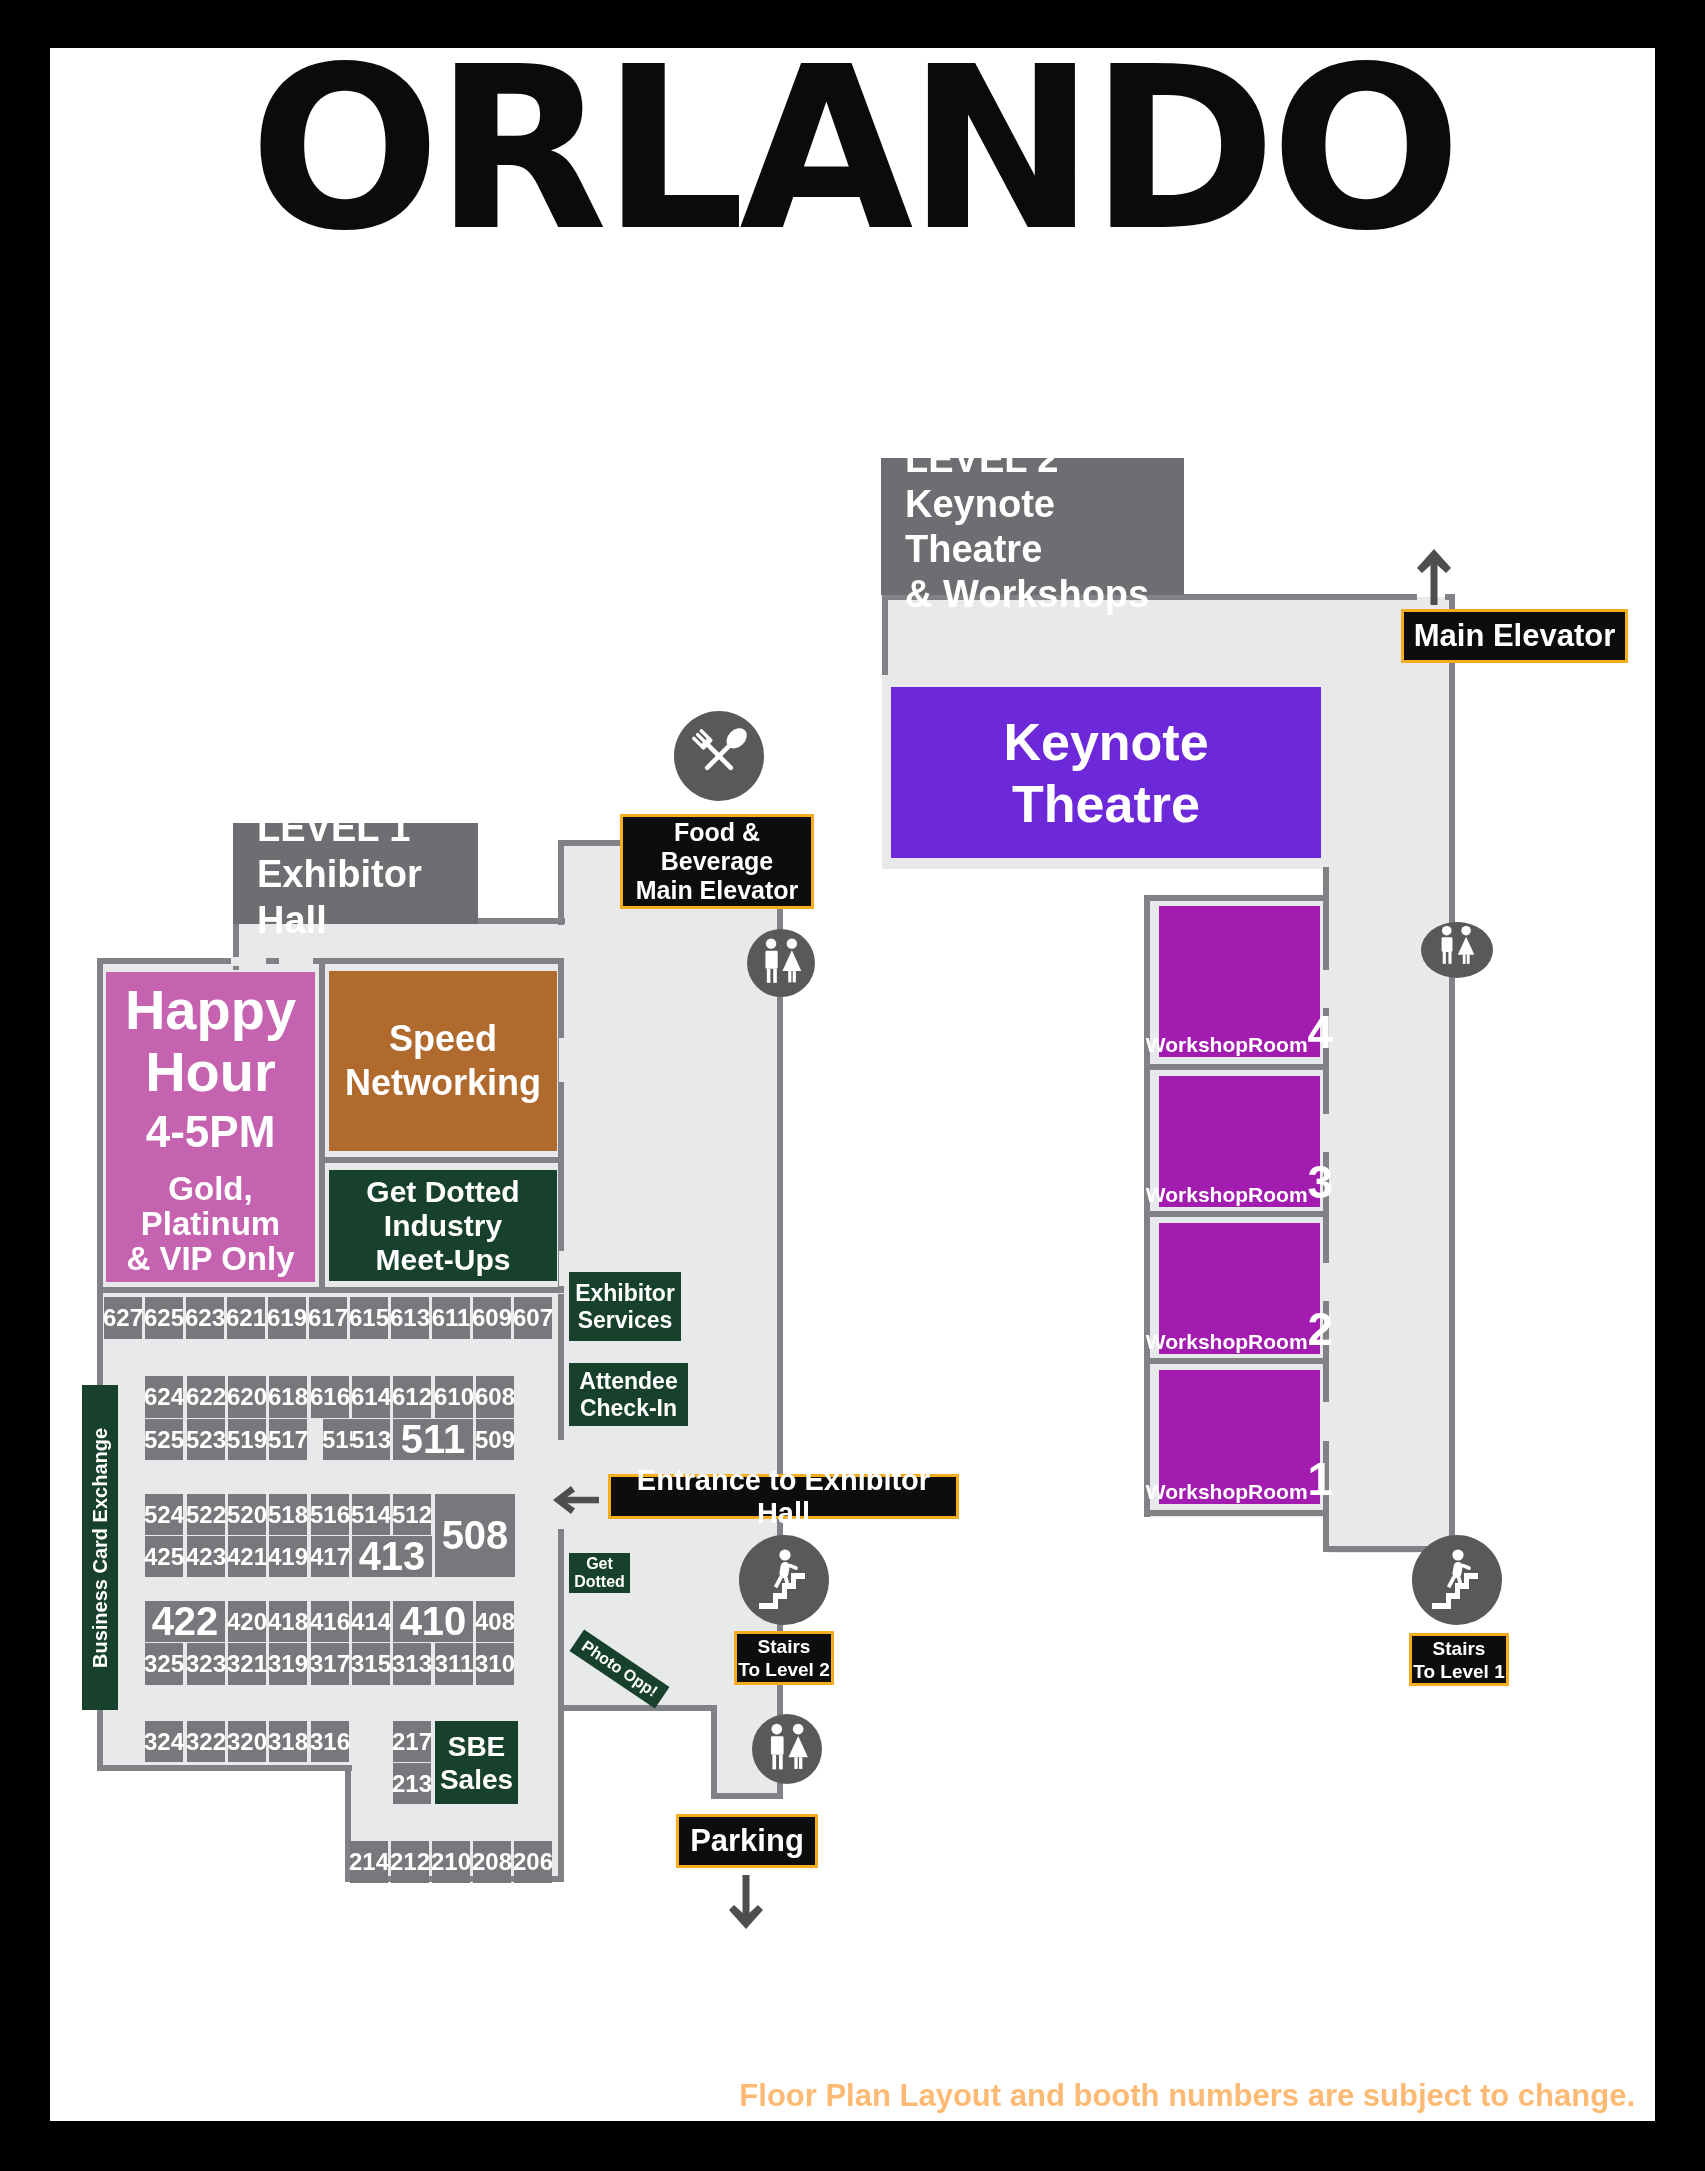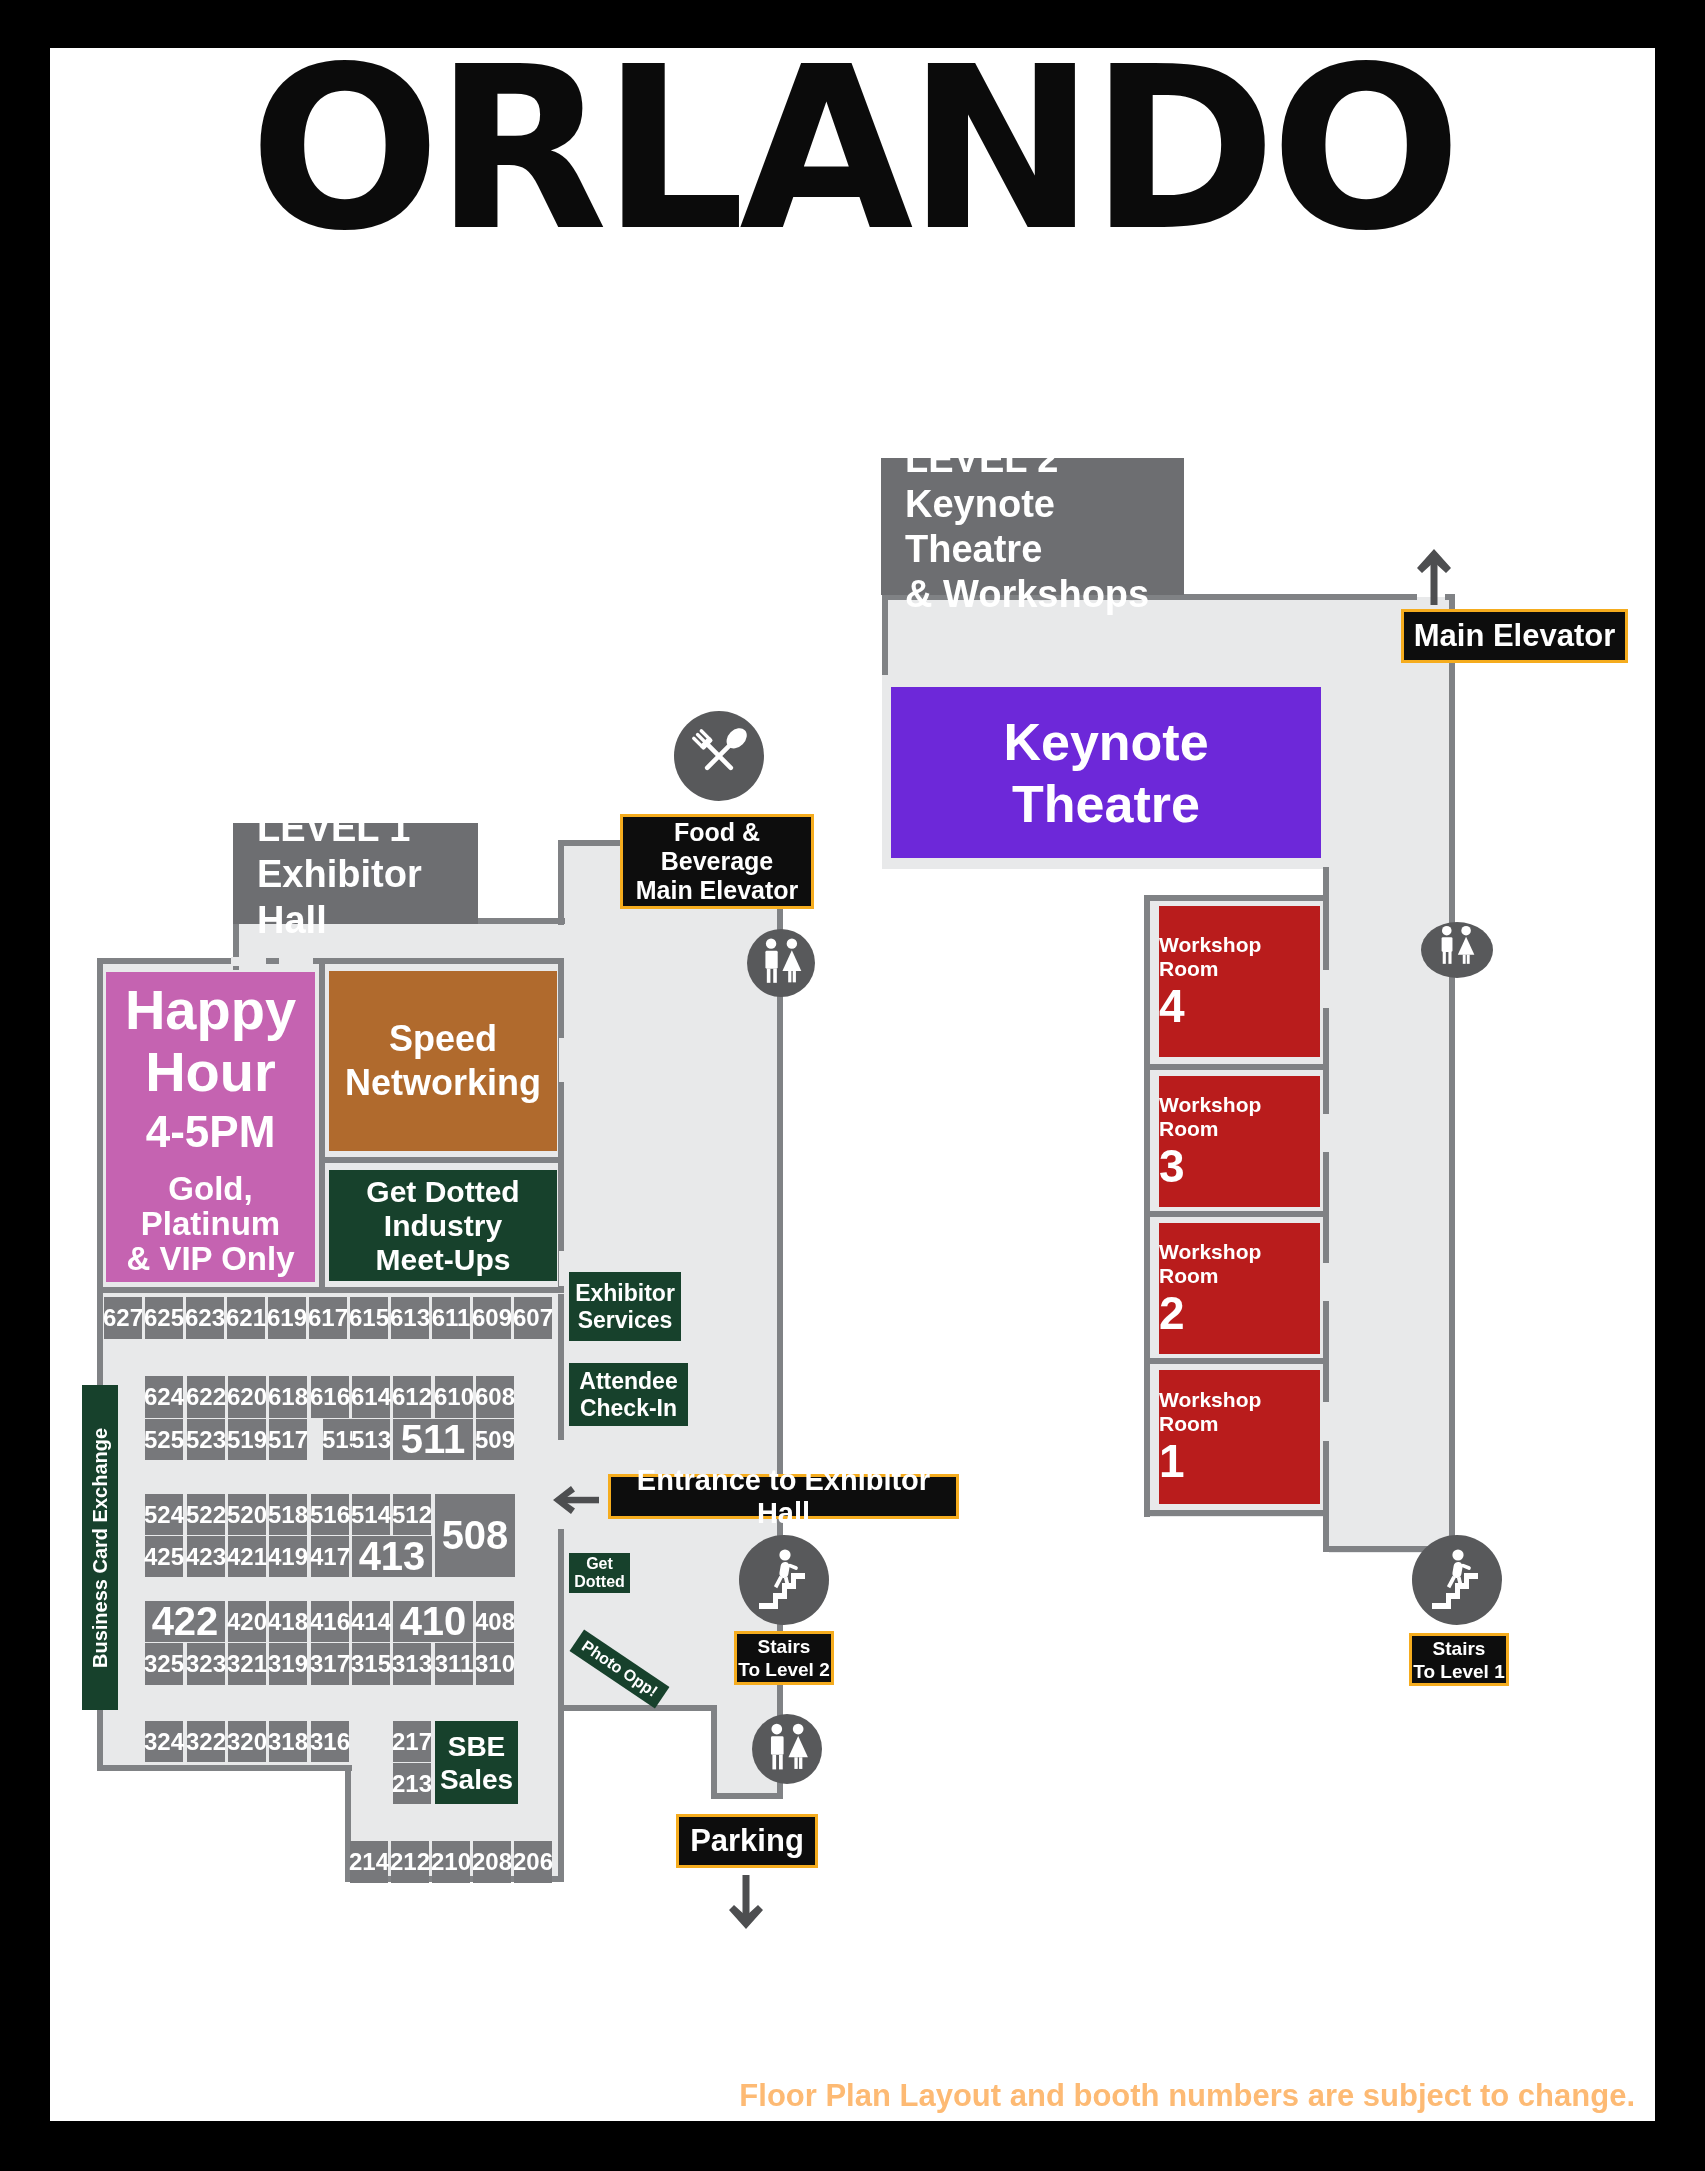--- a/index.html
+++ b/index.html
@@ -12,21 +12,21 @@
   .fill{background:#e8e9ea;}
   .wall{background:#808285;}
   .gapp{background:#e8e9ea;}
   .hdr{background:#6d6e71;color:#fff;font-weight:bold;display:flex;flex-direction:column;justify-content:center;padding-left:24px;line-height:45px;font-size:38px;}
   .outline{border:6px solid #808285;background:#e8e9ea;}
   .glabel{background:#17412c;color:#fff;font-weight:bold;display:flex;flex-direction:column;align-items:center;justify-content:center;text-align:center;}
   .blabel{background:#0d0d0d;color:#fff;font-weight:bold;border:3px solid #f5ac1e;display:flex;flex-direction:column;align-items:center;justify-content:center;text-align:center;}
   .booth{position:absolute;background:#77787b;color:#fff;font-weight:bold;font-size:24px;display:flex;align-items:center;justify-content:center;}
   .booth.big{font-size:40px;}
   .room-label{color:#fff;font-weight:bold;display:flex;flex-direction:column;align-items:center;justify-content:center;text-align:center;}
-  .workshop{position:absolute;background:#b91c1c;color:#fff;font-weight:bold;display:flex;flex-direction:column;align-items:flex-start;justify-content:center;text-align:center;}
+  .workshop{position:absolute;background:#a21caf;color:#fff;font-weight:bold;display:flex;align-items:flex-end;justify-content:center;text-align:center;}
   .workshop .wl{font-size:21px;line-height:24px;}
   .workshop .wn{font-size:46px;line-height:50px;}
   #footer-note{right:70px;top:2078px;font-size:31px;font-weight:bold;color:#fdba74;}
   .hh1{font-size:56px;line-height:62px;}
   .hh2{font-size:44px;line-height:58px;}
   .hh3{font-size:33px;line-height:35px;}
   .sp1{font-size:36px;line-height:44px;}
   .gd1{font-size:30px;line-height:34px;}
   .kn1{font-size:52px;line-height:62px;}
   .sbe1{font-size:28px;line-height:33px;}

